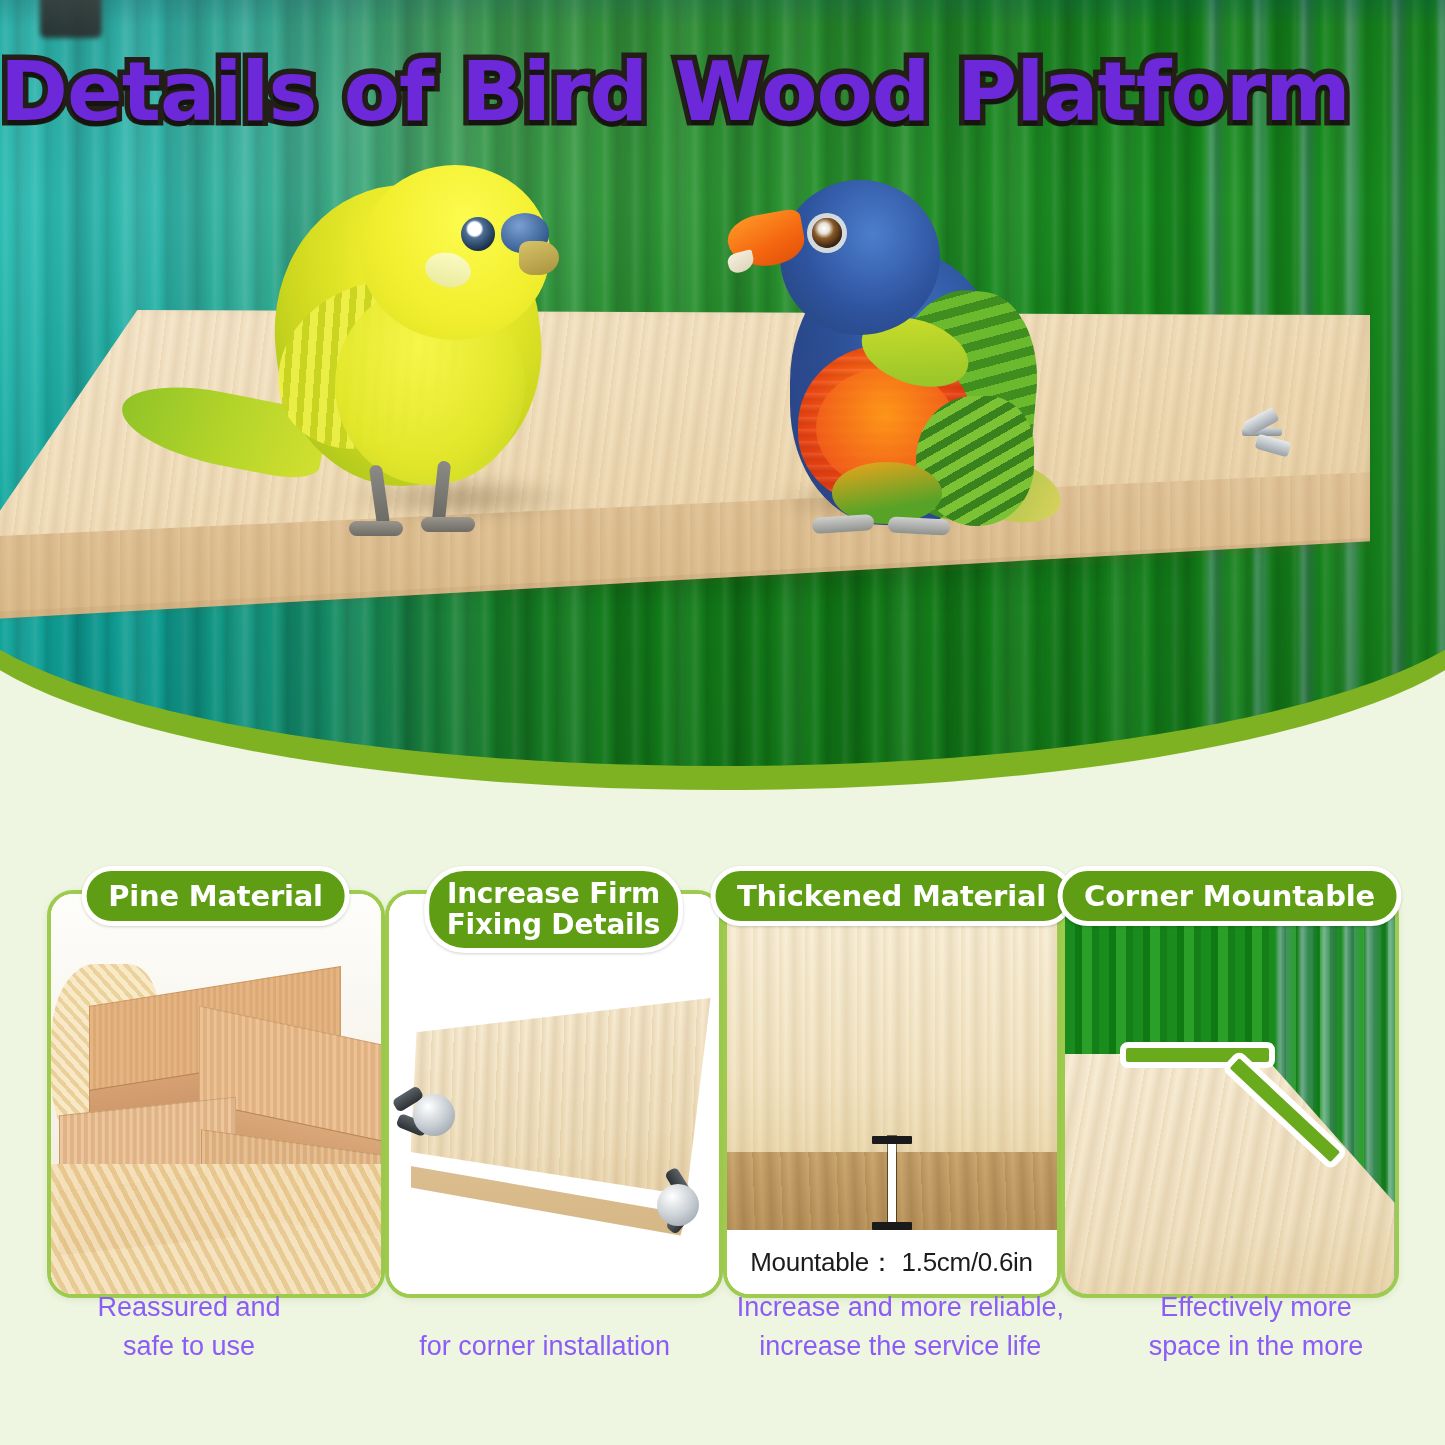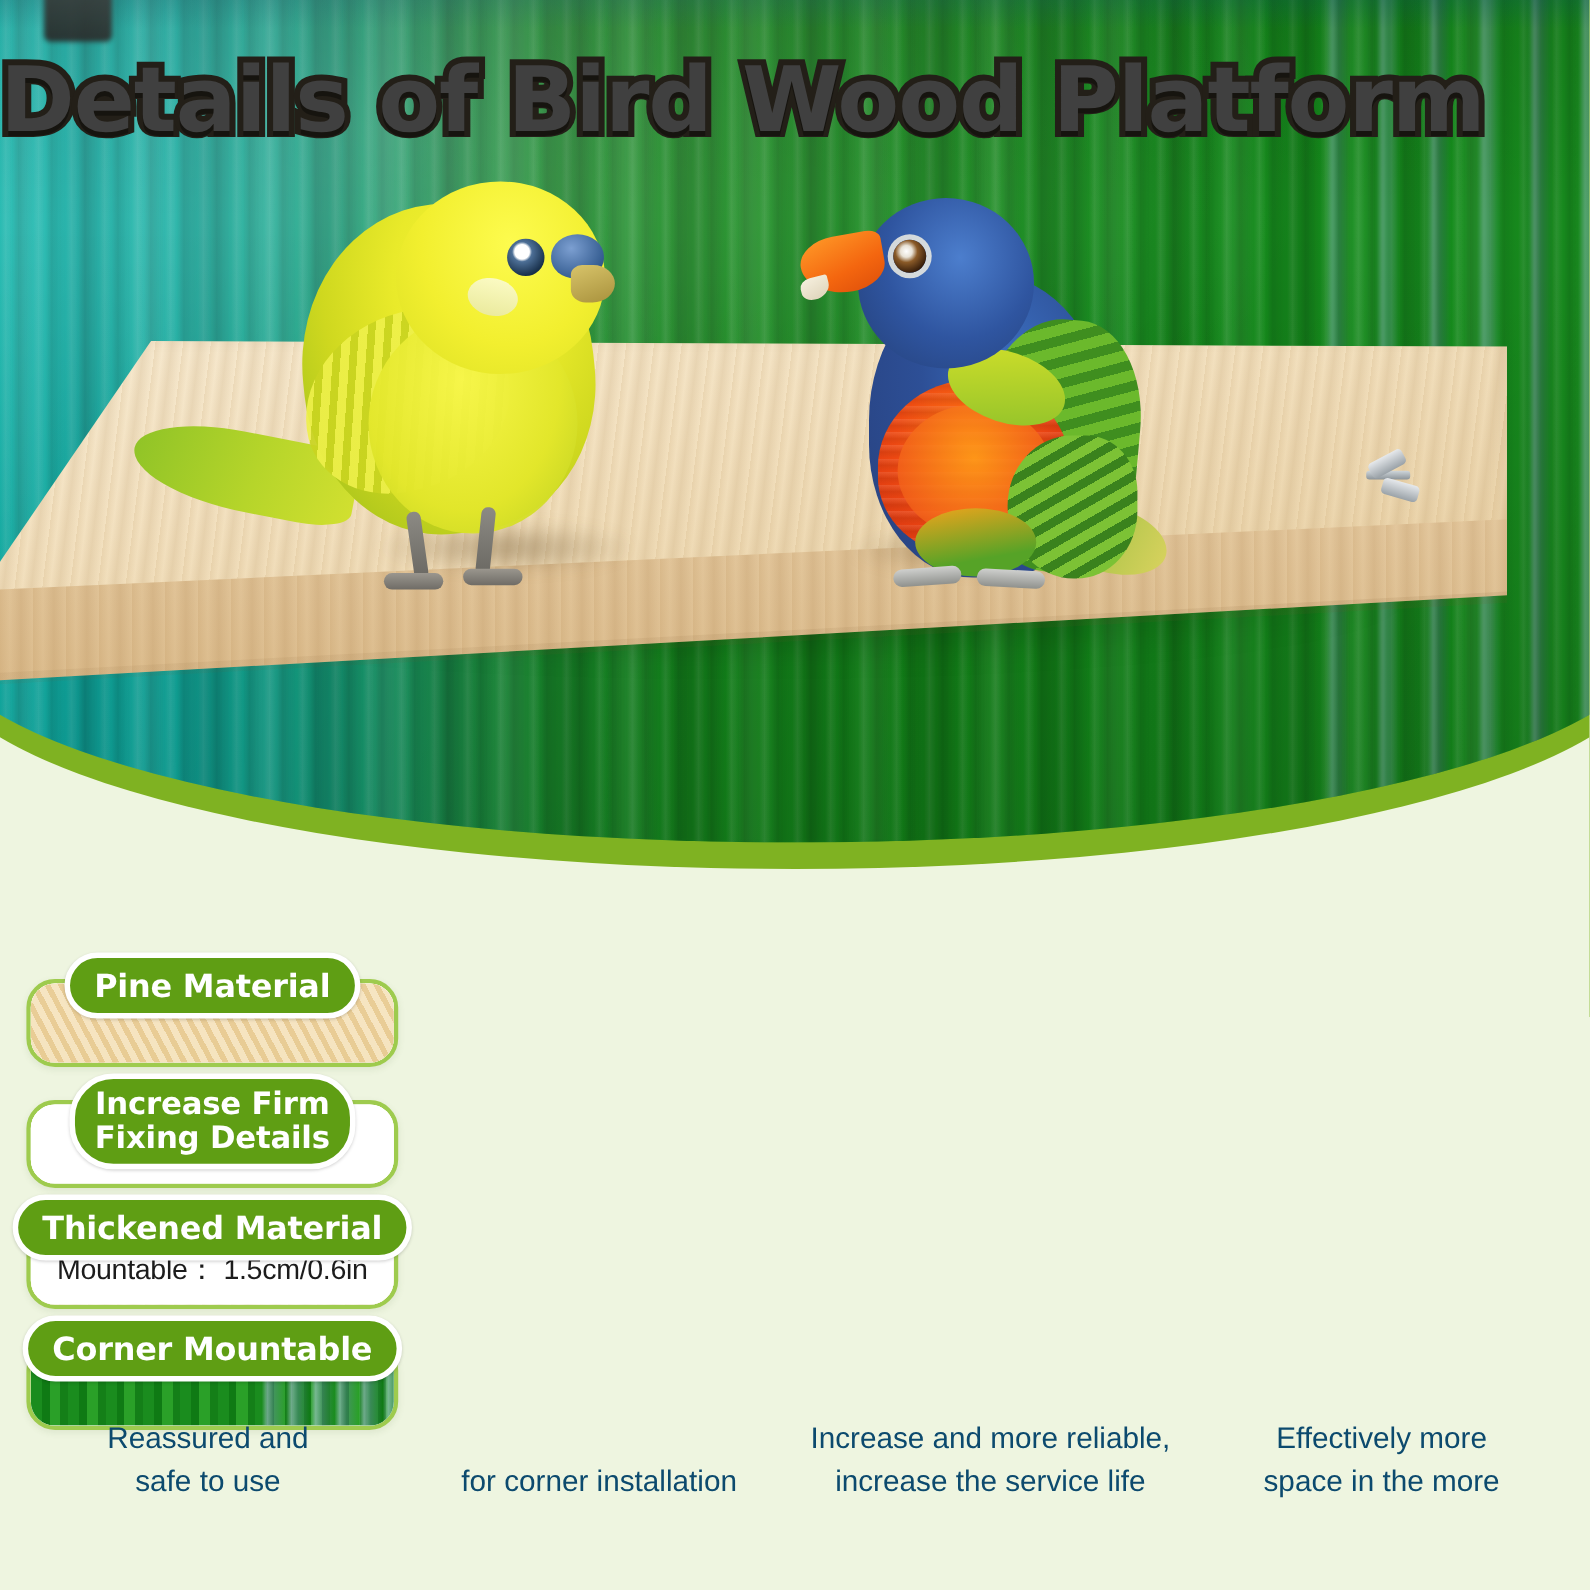--- a/index.html
+++ b/index.html
@@ -67,21 +67,21 @@
                linear-gradient(180deg, rgba(0,0,0,0.10), rgba(0,0,0,0) 28%, rgba(0,0,0,0.12));}
   .clip-top{position:absolute;left:0;top:0;width:100%;height:46px;
     background:linear-gradient(180deg,rgba(10,90,100,.45),rgba(0,0,0,0));}
   .clip-box{position:absolute;left:100px;top:6px;width:62px;height:52px;border-radius:6px;
     background:linear-gradient(180deg,#2a2e2c,#0e100f);filter:blur(2.5px);opacity:.9;}
 
   
   .title{
     position:absolute;left:0;top:44px;width:1280px;text-align:center;
     font-size:82px;font-weight:bold;letter-spacing:-1px;
-    color:#404040;
+    color:#6d28d9;
     font-family:"DejaVu Sans", sans-serif;
     -webkit-text-stroke:11px #231f18;
     paint-order:stroke fill;
     text-shadow:0 5px 0 rgba(0,0,0,.35);
     white-space:nowrap;
   }
 
   
   .platform{position:absolute;left:0;top:330px;width:1430px;height:345px;}
   .board-top{
@@ -181,21 +181,21 @@
   .lo-beaktip{position:absolute;left:8px;top:82px;width:26px;height:20px;border-radius:40% 10% 60% 40%;
     background:linear-gradient(160deg,#f7f1e0,#ddd2b8);transform:rotate(-14deg);}
   .lo-tail{position:absolute;left:232px;top:290px;width:110px;height:60px;border-radius:20% 50% 50% 20%;
     background:linear-gradient(100deg,#8fbb3a,#d8d25e);transform:rotate(16deg);}
   .lo-thigh{position:absolute;left:112px;top:292px;width:110px;height:62px;border-radius:50%;
     background:linear-gradient(170deg,#f0a41c,#56a327 70%);}
   .lo-foot{position:absolute;width:62px;height:16px;border-radius:8px;background:linear-gradient(180deg,#cfd0ce,#8f918d);}
 
   
   .cards{position:absolute;left:0;top:860px;width:1445px;height:440px;
-    display:flex;justify-content:center;padding:0 24px;box-sizing:border-box;flex-direction:column;}
+    display:flex;justify-content:center;padding:0 24px;box-sizing:border-box;}
   .card{position:relative;width:330px;height:400px;margin-top:30px;
     border:4px solid #9ecb4e;border-radius:26px;background:#ffffff;
     box-shadow:0 2px 6px rgba(90,120,60,.10);}
   .card-photo{position:absolute;inset:0;border-radius:22px;overflow:hidden;background:#fff;}
   .badge{
     position:absolute;top:-28px;left:50%;transform:translateX(-50%);
     background:#5f9e14;color:#ffffff;border:5px solid #ffffff;border-radius:40px;
     padding:9px 22px;font-size:29px;font-weight:bold;white-space:nowrap;
     text-align:center;line-height:1.12;z-index:5;letter-spacing:-.2px;
     box-shadow:0 1px 3px rgba(0,0,0,.18);
@@ -301,21 +301,21 @@
   .c4-bracket .seg{position:absolute;background:#6aab1e;border:6px solid #ffffff;border-radius:8px;
     box-sizing:border-box;}
   .c4-bracket .segH{left:0;top:0;width:155px;height:26px;}
   .c4-bracket .segD{left:110px;top:4px;width:150px;height:26px;transform:rotate(43deg);transform-origin:left center;}
   .c4-screwbit{position:absolute;right:26px;top:280px;width:26px;height:46px;border-radius:6px;
     background:linear-gradient(180deg,#e7dcc4,#c9bb9a);}
 
   
   .captions{position:absolute;left:0;top:1288px;width:1445px;height:120px;
     display:flex;justify-content:space-between;padding:0 24px;box-sizing:border-box;}
-  .caption{width:330px;text-align:center;font-size:27px;line-height:1.45;color:#0c4a6e;}
+  .caption{width:330px;text-align:center;font-size:27px;line-height:1.45;color:#8b5cf6;}
 </style>
 </head>
 <body>
 
 <div class="page">
 
   <div class="hero">
     <div class="hero-clip">
       <div class="hero-inner">
         <div class="cage-bg"></div>

